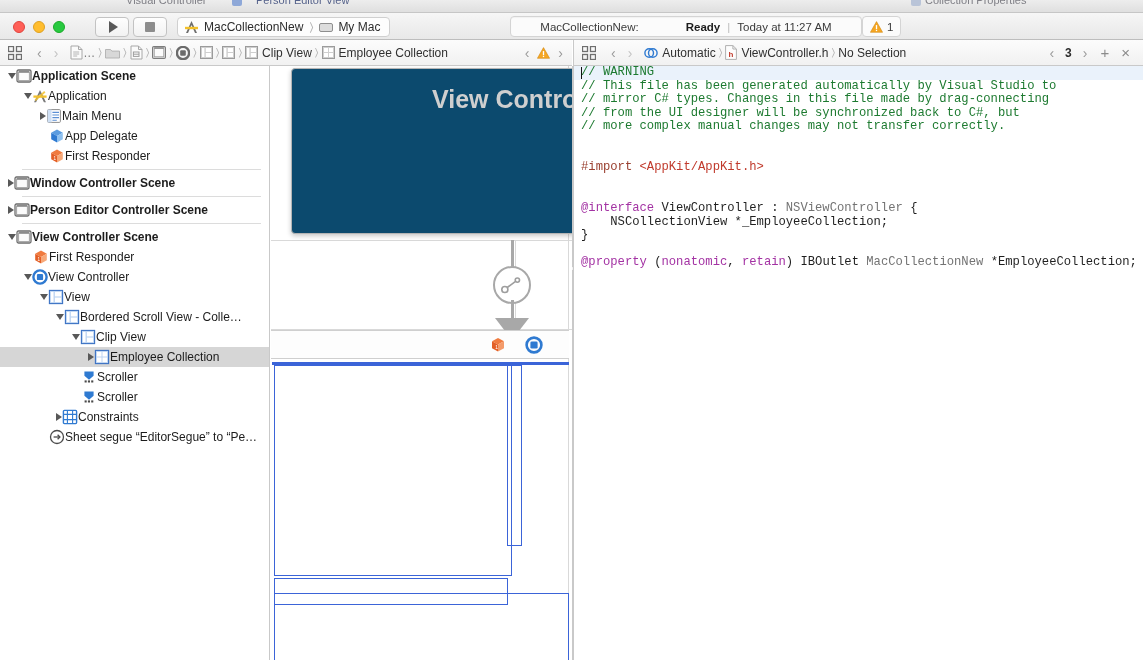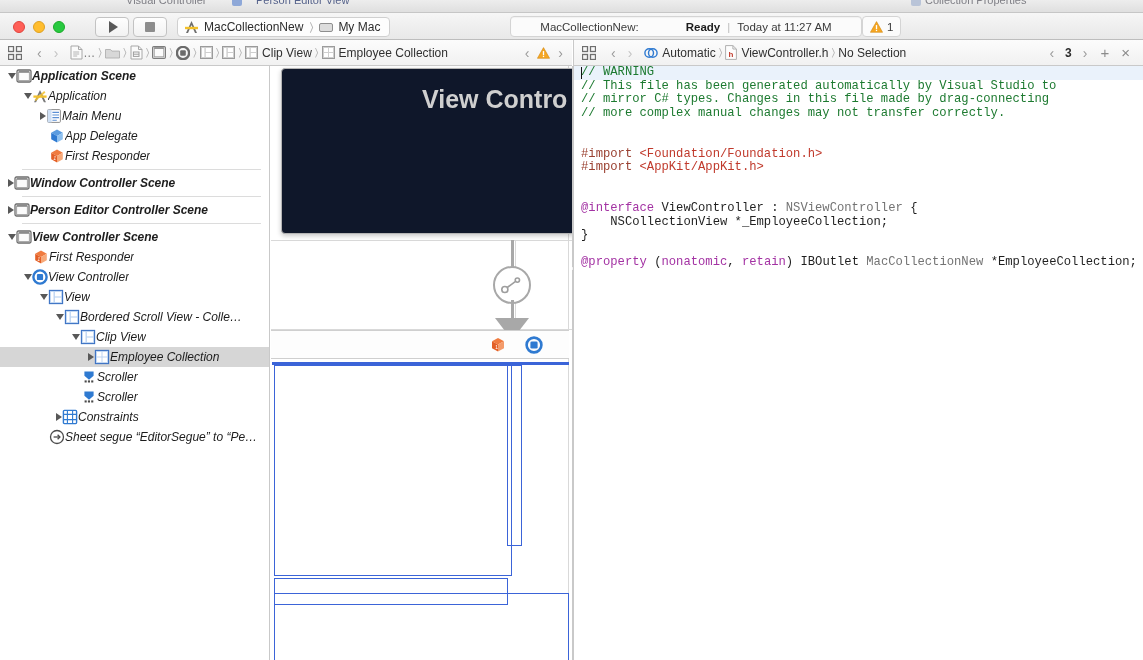--- a/index.html
+++ b/index.html
@@ -215,21 +215,20 @@
     border-right: 1px solid #c9c9c9;
     overflow: hidden;
     font-size: 12px;
   }
   .row {
     position: relative;
     display: flex; align-items: center;
     height: 20px;
     white-space: nowrap;
     color: #1c1c1c;
-    font-style: italic;
   }
   .row.selected { background: #d6d6d6; }
   .row.scene > .row-label { font-weight: bold; }
   .sep {
     height: 1px;
     background: #dcdcdc;
     margin: 3px 8px 3px 22px;
   }
   .tri {
     width: 0; height: 0;
@@ -265,23 +264,23 @@
     background: #d9d9d9;
   }
   .canvas-guide-h {
     position: absolute;
     height: 1px;
     background: #d9d9d9;
   }
 
   .vc-card {
     position: absolute;
-    left: 10px; top: 2px;
+    left: 20px; top: 2px;
     width: 296px; height: 166px;
-    background: #0f172a;
+    background: #0c4a6e;
     border: 1px solid #b4b4b4;
     border-radius: 4px;
     box-shadow: 0 2px 5px rgba(0,0,0,.22);
     overflow: hidden;
   }
   .vc-card-title {
     position: absolute;
     left: 140px; top: 16px;
     font-size: 25px;
     font-weight: bold;
@@ -834,24 +833,24 @@
 
 </div>
 
 <div class="divider-dot" style="left:572px; top:264px;"></div>
 <div class="edge-line" style="left:573px;"></div>
 
 <div class="editor" id="editor-host">
       <div class="code-line cur"><span class="caret"></span><span class="cmt">// WARNING</span></div>
       <div class="code-line"><span class="cmt">// This file has been generated automatically by Visual Studio to</span></div>
       <div class="code-line"><span class="cmt">// mirror C# types. Changes in this file made by drag-connecting</span></div>
+      <div class="code-line"><span class="cmt">// from the UI designer will be synchronized back to C#, but</span></div>
       <div class="code-line"><span class="cmt">// more complex manual changes may not transfer correctly.</span></div>
       <div class="code-line">&nbsp;</div>
       <div class="code-line">&nbsp;</div>
-      <div class="code-line"><span class="pre">#import </span><span class="str">&lt;Foundation/Foundation.h&gt;</span></div>
       <div class="code-line"><span class="pre">#import </span><span class="str">&lt;AppKit/AppKit.h&gt;</span></div>
       <div class="code-line">&nbsp;</div>
       <div class="code-line">&nbsp;</div>
       <div class="code-line"><span class="kw">@interface</span><span class="plain"> ViewController : </span><span class="typ">NSViewController</span><span class="plain"> {</span></div>
       <div class="code-line"><span class="plain">    NSCollectionView *_EmployeeCollection;</span></div>
       <div class="code-line"><span class="plain">}</span></div>
       <div class="code-line">&nbsp;</div>
       <div class="code-line"><span class="kw">@property</span><span class="plain"> (</span><span class="kw">nonatomic</span><span class="plain">, </span><span class="kw">retain</span><span class="plain">) IBOutlet </span><span class="typ">MacCollectionNew</span><span class="plain"> *EmployeeCollection;</span></div>
       <div class="code-line">&nbsp;</div>
     </div>

